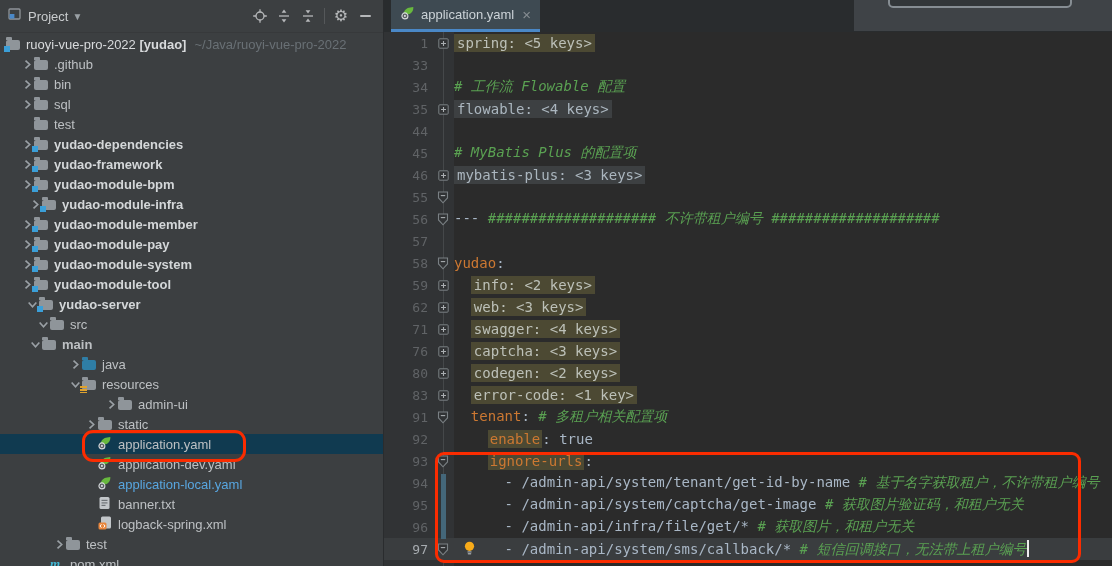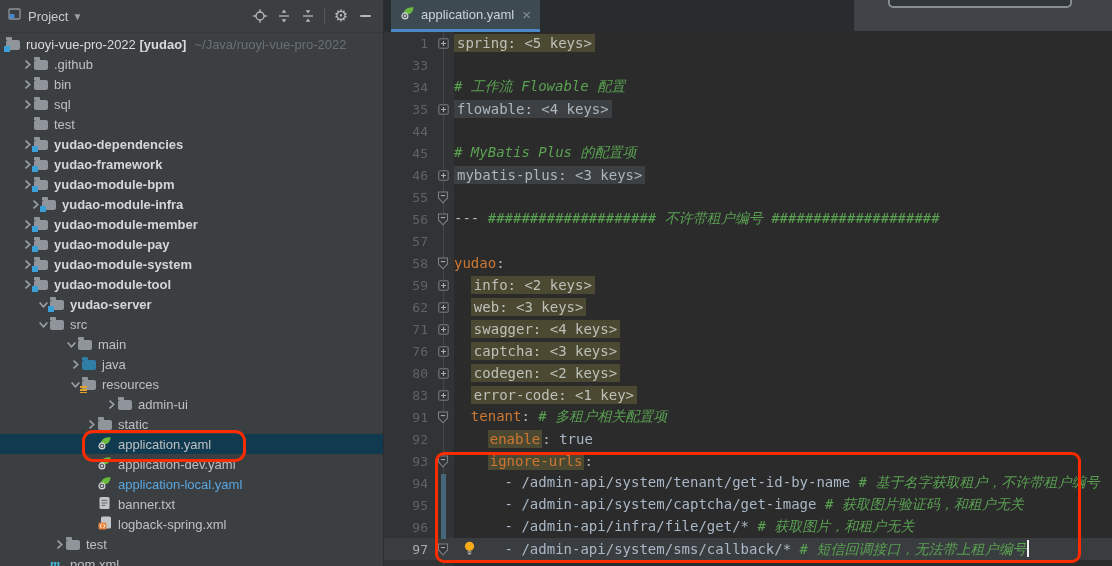--- a/index.html
+++ b/index.html
@@ -244,43 +244,43 @@
           <span class="chev">
             <svg width="11" height="11" viewBox="0 0 10 10">
               <path d="M3.2 1.5 L7 5 L3.2 8.5" fill="none" stroke="#9aa0a5" stroke-width="1.5"></path>
             </svg>
           </span>
           <span class="ticon">
             <span class="foldr f-mod"></span>
           </span>
           <span class="tlabel bold">yudao-module-tool</span>
         </div>
+        <div class="trow" style="padding-left: 25px;">
+          <span class="chev">
+            <svg width="11" height="11" viewBox="0 0 10 10">
+              <path d="M1.5 3.2 L5 7 L8.5 3.2" fill="none" stroke="#9aa0a5" stroke-width="1.5"></path>
+            </svg>
+          </span>
+          <span class="ticon">
+            <span class="foldr f-mod"></span>
+          </span>
+          <span class="tlabel bold">yudao-server</span>
+        </div>
         <div class="trow" style="padding-left: 36px;">
           <span class="chev">
             <svg width="11" height="11" viewBox="0 0 10 10">
               <path d="M1.5 3.2 L5 7 L8.5 3.2" fill="none" stroke="#9aa0a5" stroke-width="1.5"></path>
             </svg>
           </span>
           <span class="ticon">
-            <span class="foldr f-mod"></span>
-          </span>
-          <span class="tlabel bold">yudao-server</span>
-        </div>
-        <div class="trow" style="padding-left: 36px;">
-          <span class="chev">
-            <svg width="11" height="11" viewBox="0 0 10 10">
-              <path d="M1.5 3.2 L5 7 L8.5 3.2" fill="none" stroke="#9aa0a5" stroke-width="1.5"></path>
-            </svg>
-          </span>
-          <span class="ticon">
             <span class="foldr"></span>
           </span>
           <span class="tlabel">src</span>
         </div>
-        <div class="trow" style="padding-left: 64px;">
+        <div class="trow" style="padding-left: 28px; font-weight: bold;">
           <span class="chev">
             <svg width="11" height="11" viewBox="0 0 10 10">
               <path d="M1.5 3.2 L5 7 L8.5 3.2" fill="none" stroke="#9aa0a5" stroke-width="1.5"></path>
             </svg>
           </span>
           <span class="ticon">
             <span class="foldr"></span>
           </span>
           <span class="tlabel">main</span>
         </div>

